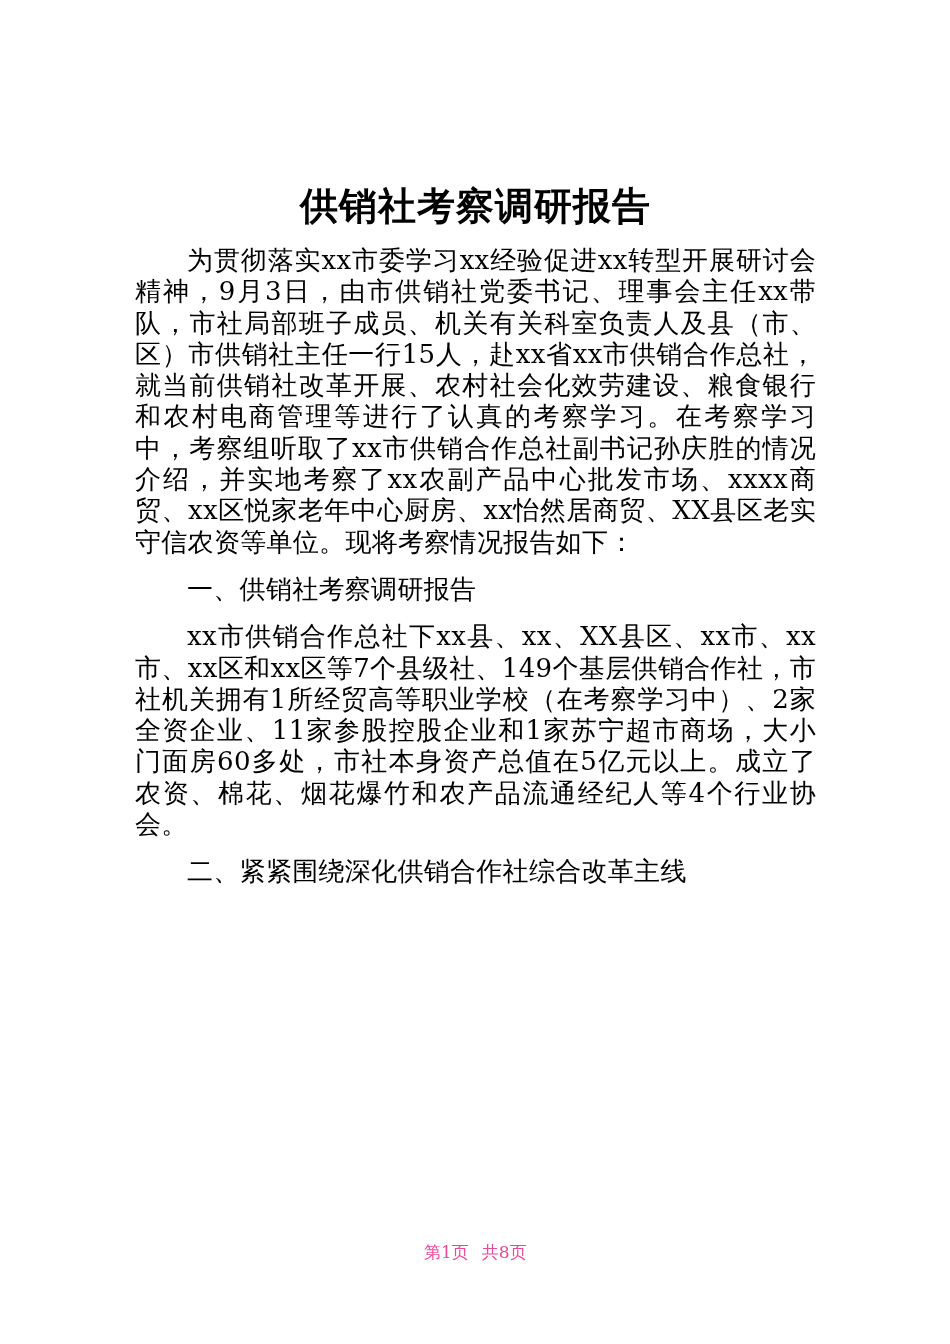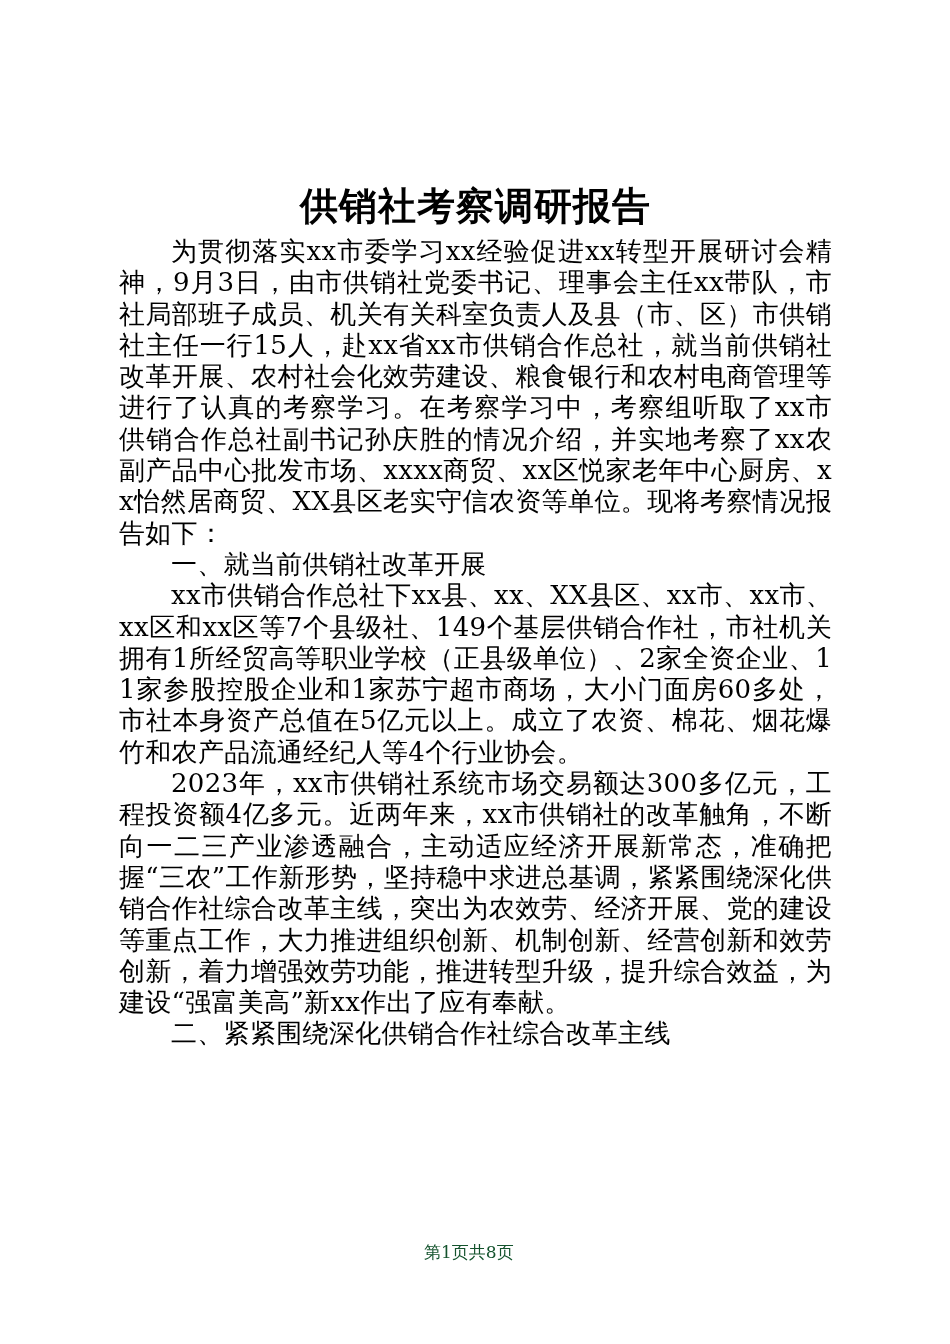--- a/index.html
+++ b/index.html
@@ -25,50 +25,50 @@
   }
   .doc-title {
     margin: 0 0 7px 0;
     font-size: 38px;
     line-height: 47px;
     font-weight: 700;
     text-align: center;
     letter-spacing: 1px;
   }
   .doc-para {
-    margin: 0;
+    margin: 16px;
     font-size: 26px;
     line-height: 31.3px;
     text-align: justify;
     text-justify: inter-character;
     text-indent: 2em;
     letter-spacing: 0.3px;
     word-break: break-all;
   }
   .footer {
     position: absolute;
     left: 424px;
     top: 1240px;
     font-size: 17px;
     line-height: 24px;
-    color: #14532d;
+    color: #ec4899;
     display: flex;
+    gap: 13px;
     white-space: nowrap;
   }
 </style>
 </head>
 <body>
 
 <div class="page">
   <div class="content">
     <h1 class="doc-title">供销社考察调研报告</h1>
     <p class="doc-para">为贯彻落实xx市委学习xx经验促进xx转型开展研讨会精神，9月3日，由市供销社党委书记、理事会主任xx带队，市社局部班子成员、机关有关科室负责人及县（市、区）市供销社主任一行15人，赴xx省xx市供销合作总社，就当前供销社改革开展、农村社会化效劳建设、粮食银行和农村电商管理等进行了认真的考察学习。在考察学习中，考察组听取了xx市供销合作总社副书记孙庆胜的情况介绍，并实地考察了xx农副产品中心批发市场、xxxx商贸、xx区悦家老年中心厨房、xx怡然居商贸、XX县区老实守信农资等单位。现将考察情况报告如下：</p>
-    <p class="doc-para">一、就当前供销社改革开展</p>
-    <p class="doc-para">xx市供销合作总社下xx县、xx、XX县区、xx市、xx市、xx区和xx区等7个县级社、149个基层供销合作社，市社机关拥有1所经贸高等职业学校（正县级单位）、2家全资企业、11家参股控股企业和1家苏宁超市商场，大小门面房60多处，市社本身资产总值在5亿元以上。成立了农资、棉花、烟花爆竹和农产品流通经纪人等4个行业协会。</p>
-    <p class="doc-para">2023年，xx市供销社系统市场交易额达300多亿元，工程投资额4亿多元。近两年来，xx市供销社的改革触角，不断向一二三产业渗透融合，主动适应经济开展新常态，准确把握“三农”工作新形势，坚持稳中求进总基调，紧紧围绕深化供销合作社综合改革主线，突出为农效劳、经济开展、党的建设等重点工作，大力推进组织创新、机制创新、经营创新和效劳创新，着力增强效劳功能，推进转型升级，提升综合效益，为建设“强富美高”新xx作出了应有奉献。</p>
+    <p class="doc-para">一、供销社考察调研报告</p>
+    <p class="doc-para">xx市供销合作总社下xx县、xx、XX县区、xx市、xx市、xx区和xx区等7个县级社、149个基层供销合作社，市社机关拥有1所经贸高等职业学校（在考察学习中）、2家全资企业、11家参股控股企业和1家苏宁超市商场，大小门面房60多处，市社本身资产总值在5亿元以上。成立了农资、棉花、烟花爆竹和农产品流通经纪人等4个行业协会。</p>
     <p class="doc-para">二、紧紧围绕深化供销合作社综合改革主线</p>
   </div>
 
   <div class="footer">
     <span>第1页</span>
     <span>共8页</span>
   </div>
 </div>
 
 </body></html>

